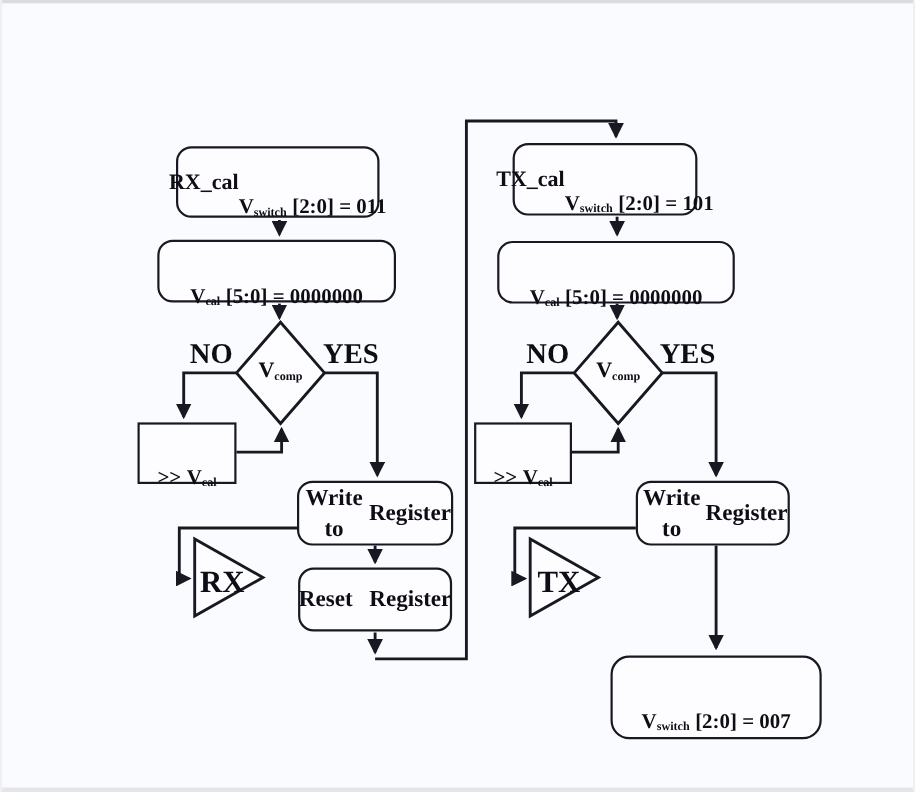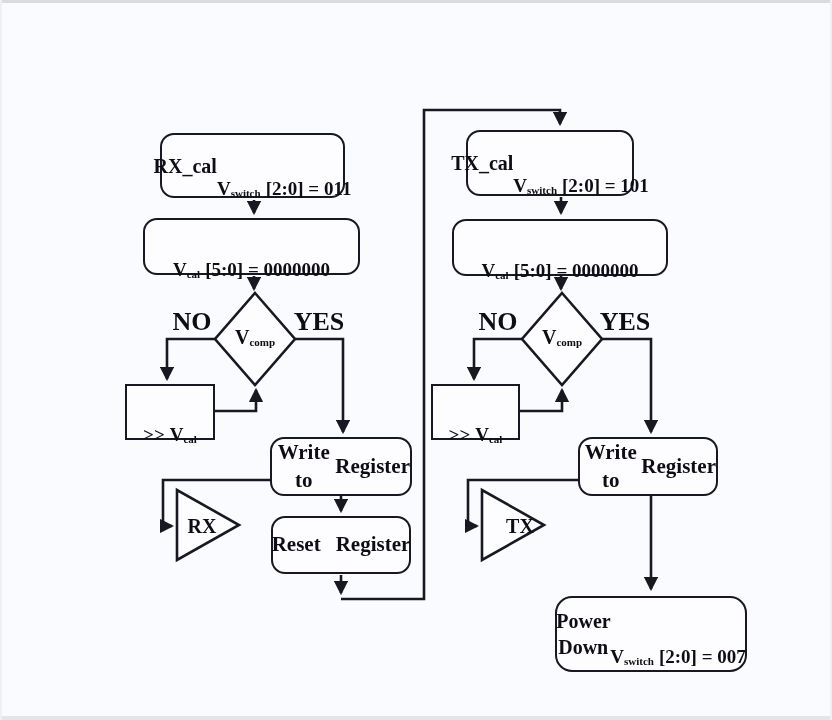--- a/index.html
+++ b/index.html
@@ -25,21 +25,21 @@
   .rounded{border-radius:14px;}
   .bigrounded{border-radius:17px;}
   .t-title{font-size:20px;}
   .t-formula{font-size:19px;white-space:nowrap;margin-top:47px;}
   .t-line{font-size:21px;}
   .sb{font-size:11px;font-weight:700;line-height:0;position:relative;bottom:-2px;}
   .rest{margin-left:5px;}
   .freelabel{position:absolute;font-weight:700;color:#0d0d15;text-align:center;line-height:1;}
   .decision-label{font-size:26px;}
   .comp{font-size:20px;}
-  .amp-label{font-size:20px;}
+  .amp-label{font-size:28px;}
 </style>
 </head>
 <body>
 
 <div class="canvas">
 
   <svg class="wires">
     <defs>
       <marker id="ah" viewBox="0 0 10 10" refX="8.5" refY="5" markerWidth="5.5" markerHeight="5.5" orient="auto-start-reverse">
         <path d="M0,0 L10,5 L0,10 z" fill="#181822"></path>
@@ -115,24 +115,23 @@
 
   <div class="node" style="left:431px;top:384px;width:89px;height:56px;">
     <div class="t-formula"><span>&gt;&gt;</span><span class="rest">V</span><span class="sb">cal</span></div>
   </div>
 
   <div class="node rounded" style="left:578px;top:437px;width:140px;height:59px;">
     <div class="t-line">Write to</div>
     <div class="t-line">Register</div>
   </div>
 
-  <div class="freelabel amp-label" style="left:487px;top:516px;width:42px;margin-left:12px;">TX</div>
+  <div class="freelabel amp-label" style="left:487px;top:516px;width:42px;">TX</div>
 
   <div class="node bigrounded" style="left:555px;top:596px;width:192px;height:76px;">
-    <div class="t-title">Power Down</div>
     <div class="t-formula"><span>V</span><span class="sb">switch</span><span class="rest">[2:0] = 007</span></div>
   </div>
 
   <div class="edge edge-top"></div>
   <div class="edge edge-bottom"></div>
   <div class="edge edge-left"></div>
   <div class="edge edge-right"></div>
 </div>
 
 </body></html>

